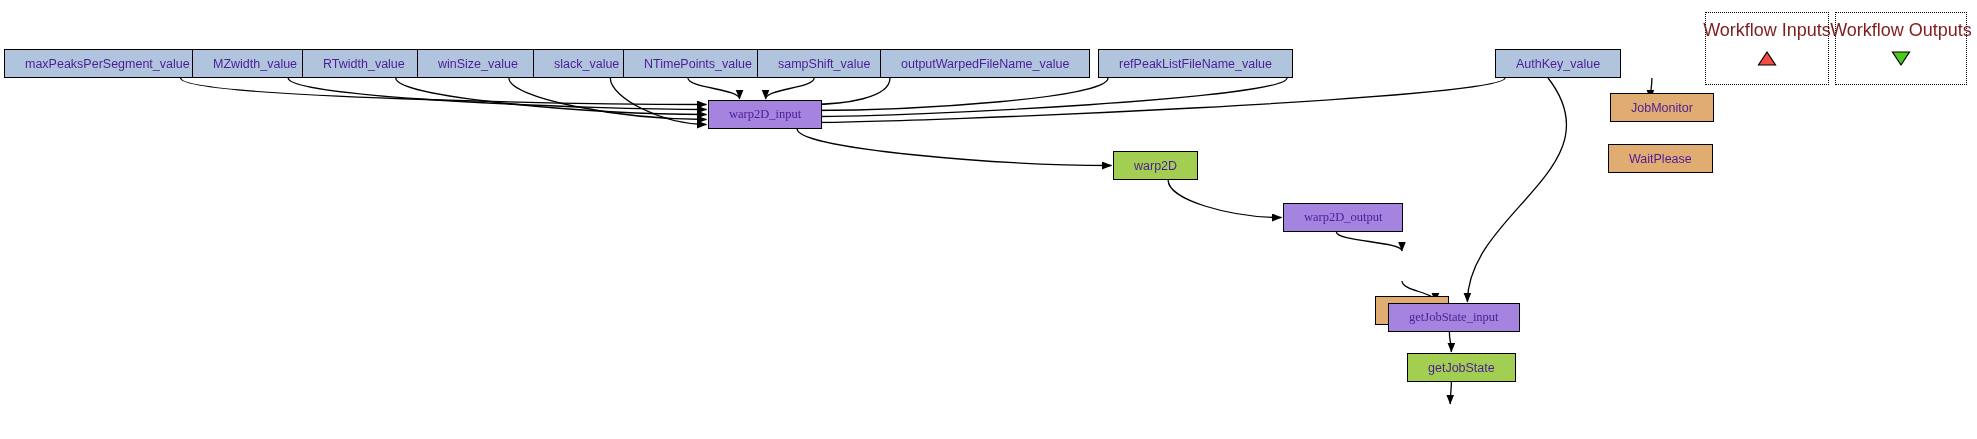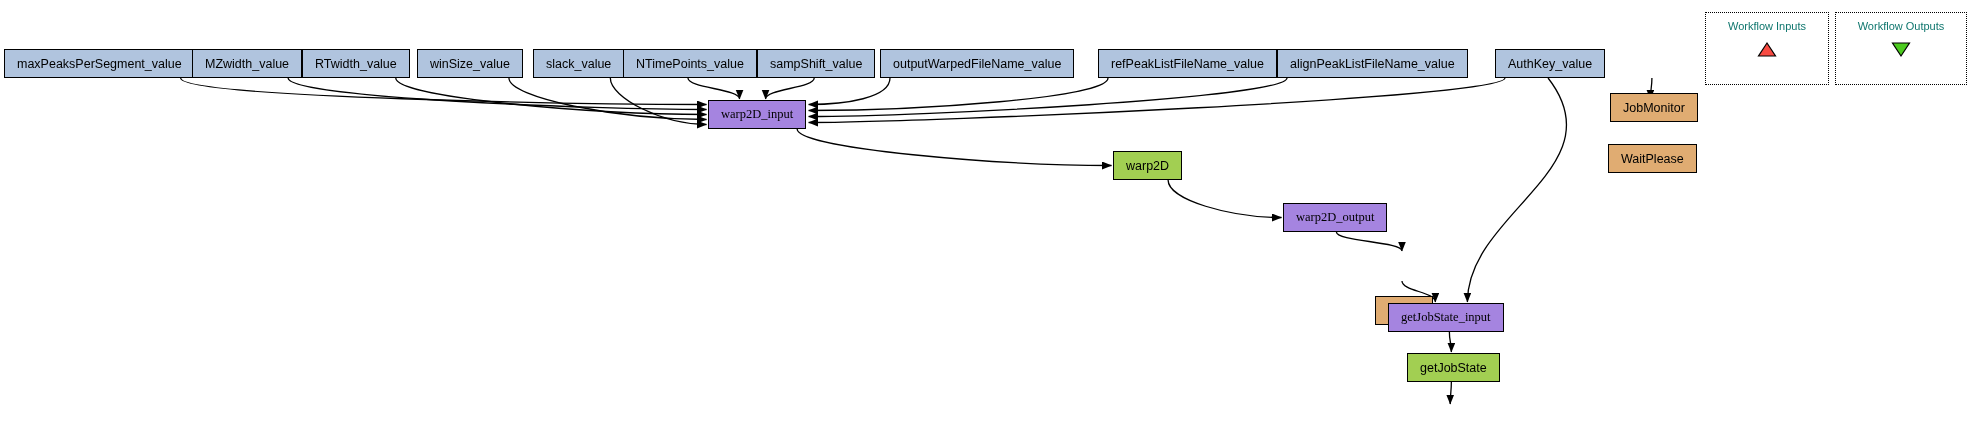--- a/index.html
+++ b/index.html
@@ -10,38 +10,38 @@
     font-family:"Liberation Sans", sans-serif;
     overflow:hidden;
   }
   #edge-layer{position:absolute;left:0;top:0;width:1977px;height:439px;}
   .edge{fill:none;stroke:var(--edge-stroke,#000);stroke-width:1.3px;}
   .node{
     position:absolute;
     box-sizing:border-box;
     height:29px;
     display:flex;align-items:center;justify-content:center;
-    padding:0 12px;
+    padding:0 20px;
     border:1.5px solid var(--node-border,#000);
-    font-size:12.5px;color:#000000;
+    font-size:12.5px;color:#4c1d95;
     white-space:nowrap;
     cursor:default;
   }
   .t-input{background:var(--input-value-fill,#b0c4de);}
   .t-port{background:var(--port-fill,#a584e0);font-family:Liberation Serif, serif;}
   .t-service{background:var(--service-fill,#a2cf52);}
   .t-local{background:var(--local-worker-fill,#e0ac72);margin-top:44px;}
   .legend{
     position:absolute;
     box-sizing:border-box;
     border:1.6px dotted var(--node-border,#000);
     background:#fff;
     display:flex;flex-direction:column;align-items:center;
   }
-  .legend-label{font-size:11px;color:#0f766e;margin-top:7px;white-space:nowrap;}
+  .legend-label{font-size:18px;color:#7f1d1d;margin-top:7px;white-space:nowrap;}
   .legend svg{margin-top:9px;}
   .tri-in{fill:var(--inputs-triangle,#f84b42);stroke:#000;stroke-width:1.2px;}
   .tri-out{fill:var(--outputs-triangle,#4ccb1f);stroke:#000;stroke-width:1.2px;}
 </style>
 </head>
 <body>
 
 <div id="canvas">
 
   <svg id="edge-layer" xmlns="http://www.w3.org/2000/svg">
@@ -73,21 +73,20 @@
 
   <div class="node t-input" style="left:4px;top:49px">maxPeaksPerSegment_value</div>
   <div class="node t-input" style="left:192px;top:49px">MZwidth_value</div>
   <div class="node t-input" style="left:302px;top:49px">RTwidth_value</div>
   <div class="node t-input" style="left:417px;top:49px">winSize_value</div>
   <div class="node t-input" style="left:533px;top:49px">slack_value</div>
   <div class="node t-input" style="left:623px;top:49px">NTimePoints_value</div>
   <div class="node t-input" style="left:757px;top:49px">sampShift_value</div>
   <div class="node t-input" style="left:880px;top:49px">outputWarpedFileName_value</div>
   <div class="node t-input" style="left:1098px;top:49px">refPeakListFileName_value</div>
-  <div class="node t-input" style="left:1277px;top:49px">alignPeakListFileName_value</div>
   <div class="node t-input" style="left:1495px;top:49px">AuthKey_value</div>
 
   <div class="node t-local" style="left:1610px;top:49px">JobMonitor</div>
   <div class="node t-local" style="left:1608px;top:100px">WaitPlease</div>
 
   <div class="node t-port" style="left:708px;top:100px">warp2D_input</div>
   <div class="node t-service" style="left:1113px;top:151px">warp2D</div>
   <div class="node t-port" style="left:1283px;top:203px">warp2D_output</div>
   <div class="node t-local" style="left:1375px;top:252px">Sleep</div>
   <div class="node t-port" style="left:1388px;top:303px">getJobState_input</div>

